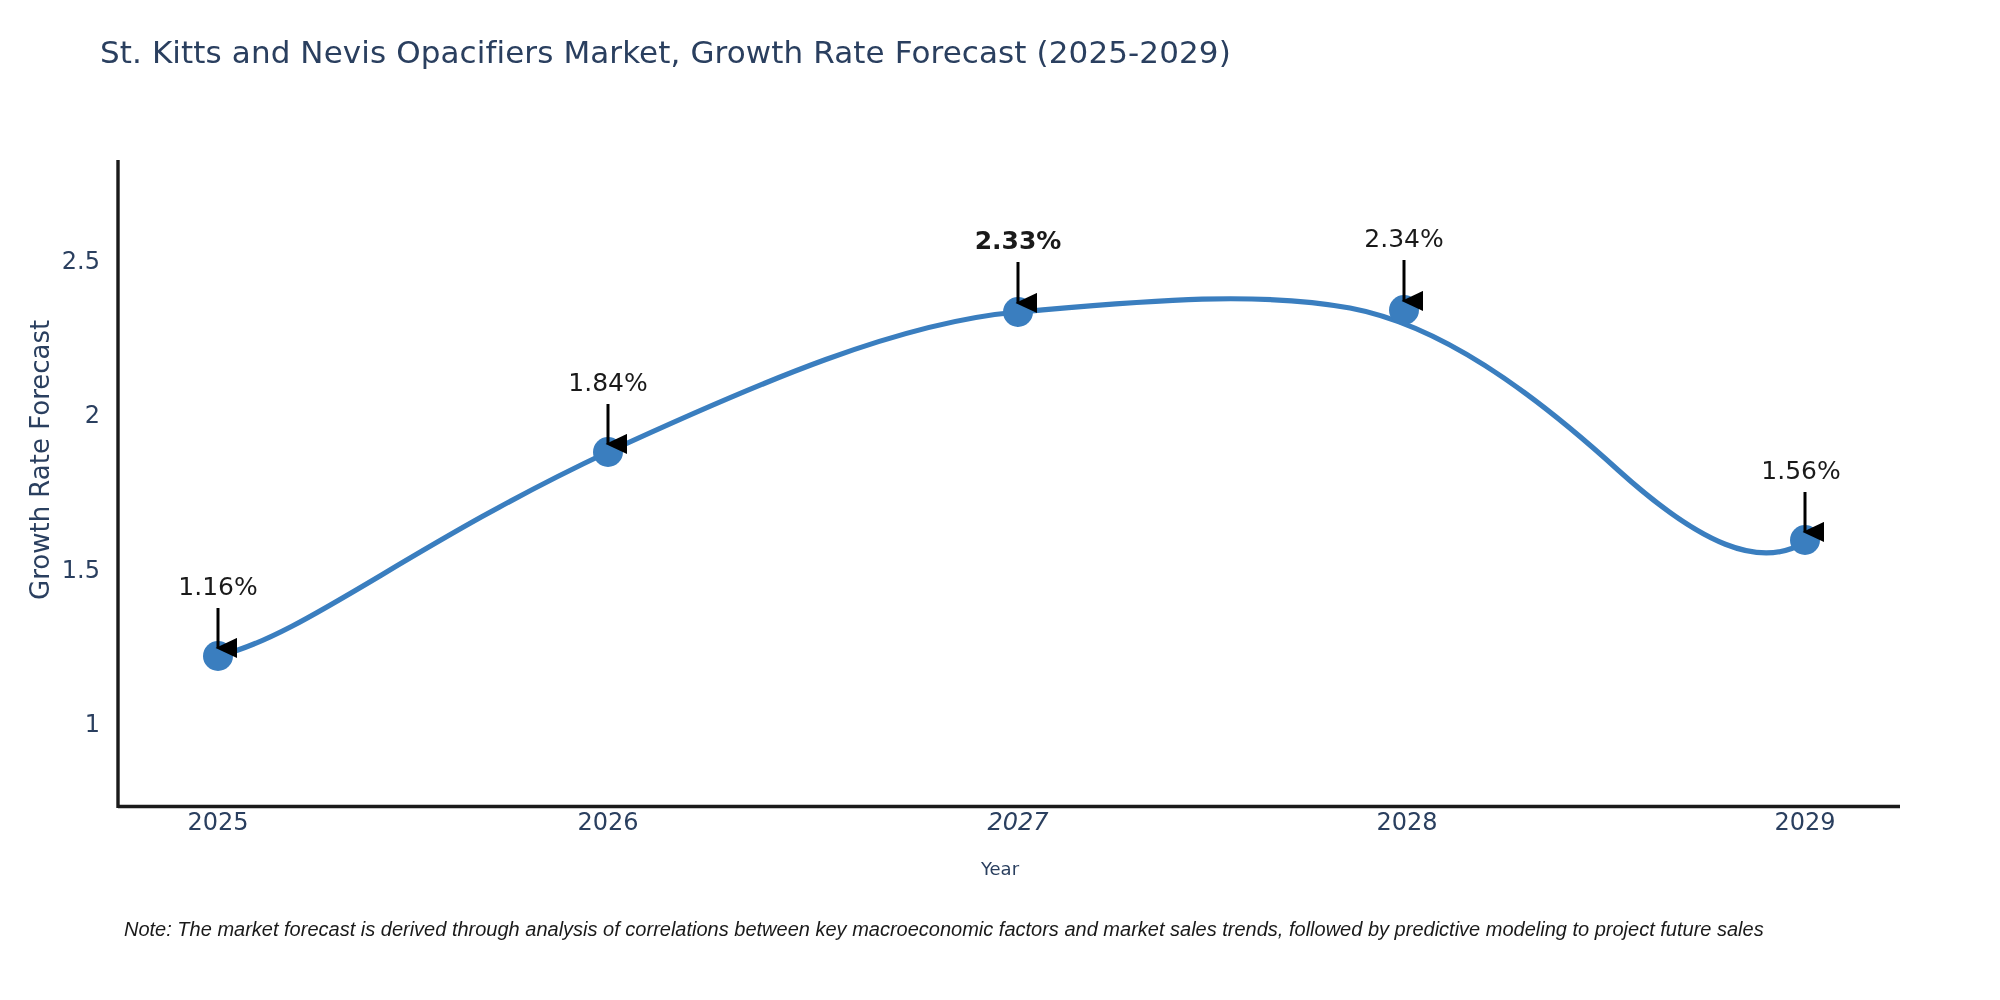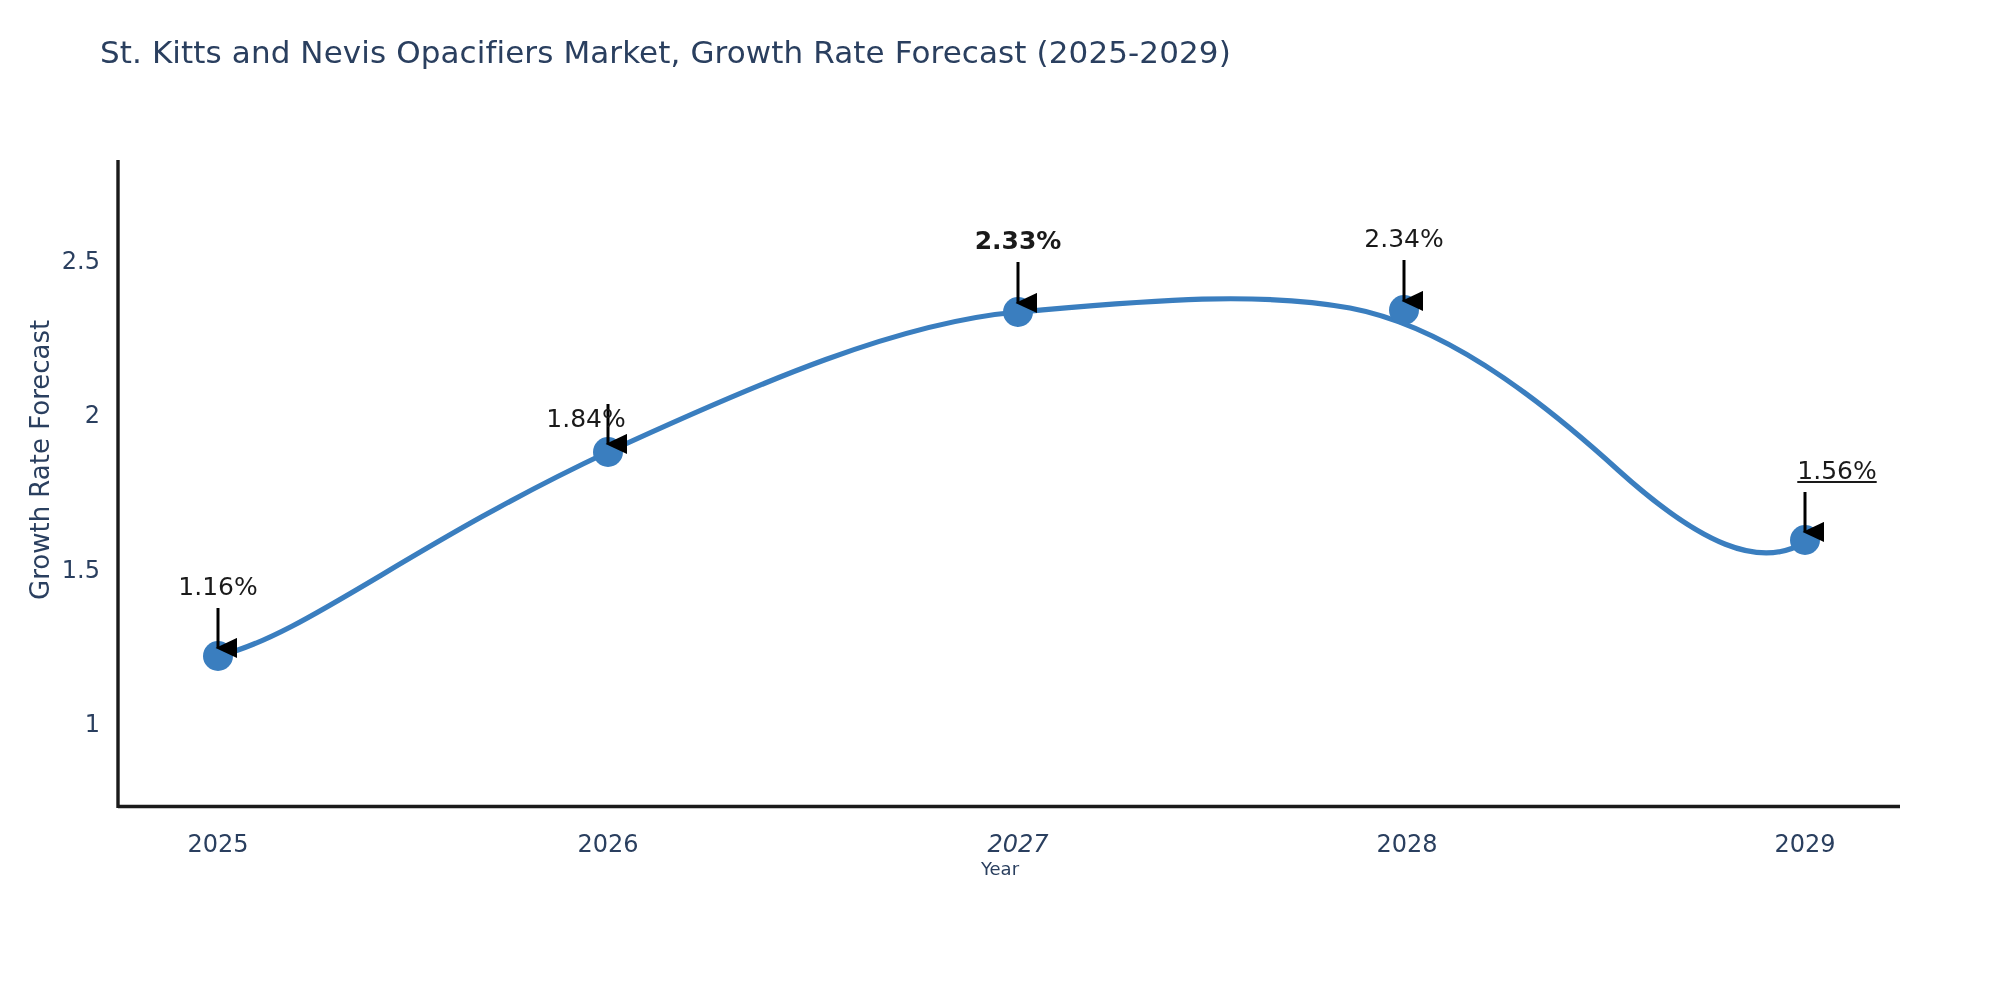--- a/index.html
+++ b/index.html
@@ -60,21 +60,20 @@
     width: 120px;
     white-space: nowrap;
   }
   .tick-label-x {
     position: absolute;
     font-size: 24px;
     color: #2a3f5f;
     text-align: center;
     width: 160px;
     white-space: nowrap;
-    margin-top: 22px;
   }
   .point-annotation {
     position: absolute;
     font-size: 25px;
     color: #1a1a1a;
     text-align: center;
     width: 180px;
     white-space: nowrap;
   }
   .footnote {
@@ -140,19 +139,20 @@
     <circle cx="1805" cy="540" r="15" fill="#3a7ebf"></circle>
 
     <line x1="218" y1="608" x2="218" y2="648" stroke="#000000" stroke-width="3" marker-end="url(#arrowhead)"></line>
     <line x1="608" y1="404" x2="608" y2="444" stroke="#000000" stroke-width="3" marker-end="url(#arrowhead)"></line>
     <line x1="1018" y1="262" x2="1018" y2="303" stroke="#000000" stroke-width="3" marker-end="url(#arrowhead)"></line>
     <line x1="1404" y1="260" x2="1404" y2="301" stroke="#000000" stroke-width="3" marker-end="url(#arrowhead)"></line>
     <line x1="1805" y1="492" x2="1805" y2="532" stroke="#000000" stroke-width="3" marker-end="url(#arrowhead)"></line>
   </svg>
 
   <div class="point-annotation" style="left:128px; top:572px;">1.16%</div>
-  <div class="point-annotation" style="left:496px; top:368px;margin-top:36px;">1.84%</div>
+  <div class="point-annotation" style="left:518px; top:368px;">1.84%</div>
   <div class="point-annotation" style="left:928px; top:226px;font-weight:bold;">2.33%</div>
   <div class="point-annotation" style="left:1314px; top:224px;">2.34%</div>
-  <div class="point-annotation" style="left:1747px; top:456px;text-decoration:underline;">1.56%</div>
+  <div class="point-annotation" style="left:1711px; top:456px;">1.56%</div>
 
+  <div class="footnote">Note: The market forecast is derived through analysis of correlations between key macroeconomic factors and market sales trends, followed by predictive modeling to project future sales</div>
 
 </div>
 
 </body></html>

